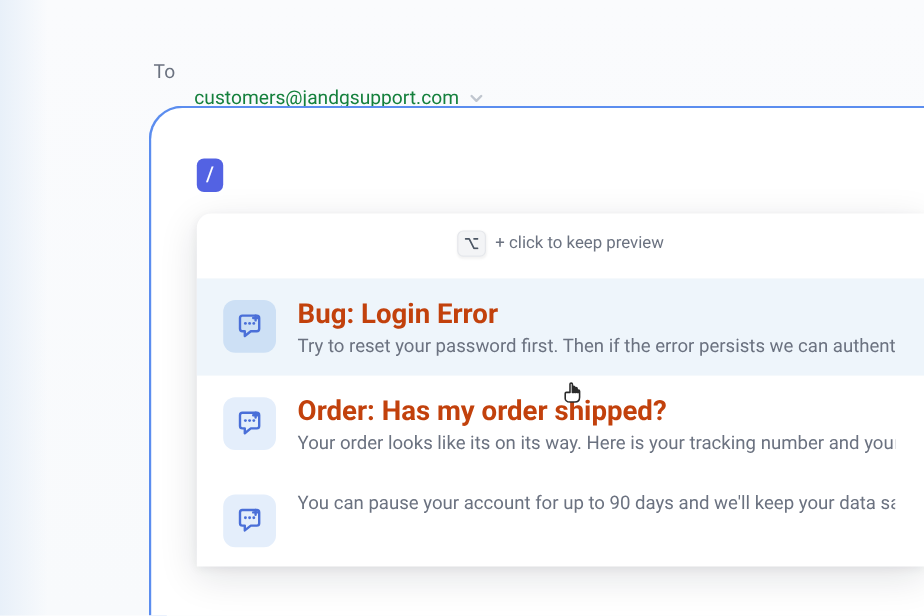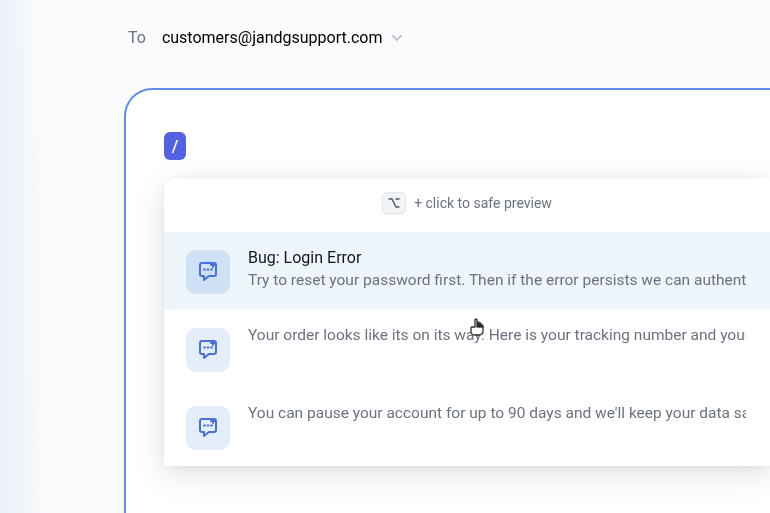--- a/index.html
+++ b/index.html
@@ -31,22 +31,23 @@
     .to-label {
       color: #6b7280;
       font-size: 16px;
       font-weight: 400;
       text-align: right;
     }
     .to-email {
       display: flex;
       align-items: center;
       gap: 8px;
-      color: #000000;
+      color: #15803d;
       font-size: 16px;
+      margin-top: 44px;
     }
     .chevron-down {
       width: 14px;
       height: 14px;
       display: inline-flex;
       align-items: center;
       justify-content: center;
     }
     .compose-area {
       position: absolute;
@@ -129,23 +130,23 @@
       background: #cde0f5;
     }
     .unselected .suggestion-icon {
       background: #e4eefb;
     }
     .suggestion-text {
       flex: 1;
       min-width: 0;
     }
     .suggestion-title {
-      color: #0f172a;
-      font-size: 16px;
-      font-weight: 400;
+      color: #c2410c;
+      font-size: 23px;
+      font-weight: 700;
       margin-bottom: 4px;
     }
     .suggestion-desc {
       color: #6b7280;
       font-size: 15.5px;
       white-space: nowrap;
       overflow: hidden;
     }
     .cursor {
       position: absolute;
@@ -175,21 +176,21 @@
 <div class="compose-area">
   <div class="slash-badge">/</div>
 
   <div class="suggestions-panel">
     <div class="hint-row">
       <span class="key-badge">
         <svg width="12" height="10" viewBox="0 0 12 10" fill="none">
           <path d="M1 1H4L8 9H11M8 1H11" stroke="#4b5563" stroke-width="1.4" stroke-linecap="round" stroke-linejoin="round"></path>
         </svg>
       </span>
-      <span>+ click to safe preview</span>
+      <span>+ click to keep preview</span>
     </div>
 
     <div class="suggestion-item selected">
       <div class="suggestion-icon">
         <svg width="24" height="24" viewBox="0 0 24 24" fill="none">
           <path d="M4 5C4 3.9 4.9 3 6 3H18C19.1 3 20 3.9 20 5V14C20 15.1 19.1 16 18 16H13L8 20V16H6C4.9 16 4 15.1 4 14V5Z" stroke="#4a6fd8" stroke-width="2" stroke-linecap="round" stroke-linejoin="round"></path>
           <circle cx="8.5" cy="9.5" r="1.2" fill="#4a6fd8"></circle>
           <circle cx="12" cy="9.5" r="1.2" fill="#4a6fd8"></circle>
           <circle cx="15.5" cy="9.5" r="1.2" fill="#4a6fd8"></circle>
           <path d="M17 3V7M15 5H19" stroke="#4a6fd8" stroke-width="2" stroke-linecap="round"></path>
@@ -205,20 +206,21 @@
       <div class="suggestion-icon">
         <svg width="24" height="24" viewBox="0 0 24 24" fill="none">
           <path d="M4 5C4 3.9 4.9 3 6 3H18C19.1 3 20 3.9 20 5V14C20 15.1 19.1 16 18 16H13L8 20V16H6C4.9 16 4 15.1 4 14V5Z" stroke="#4a6fd8" stroke-width="2" stroke-linecap="round" stroke-linejoin="round"></path>
           <circle cx="8.5" cy="9.5" r="1.2" fill="#4a6fd8"></circle>
           <circle cx="12" cy="9.5" r="1.2" fill="#4a6fd8"></circle>
           <circle cx="15.5" cy="9.5" r="1.2" fill="#4a6fd8"></circle>
           <path d="M17 3V7M15 5H19" stroke="#4a6fd8" stroke-width="2" stroke-linecap="round"></path>
         </svg>
       </div>
       <div class="suggestion-text">
+        <div class="suggestion-title">Order: Has my order shipped?</div>
         <div class="suggestion-desc">Your order looks like its on its way. Here is your tracking number and your</div>
       </div>
     </div>
 
     <div class="suggestion-item unselected">
       <div class="suggestion-icon">
         <svg width="24" height="24" viewBox="0 0 24 24" fill="none">
           <path d="M4 5C4 3.9 4.9 3 6 3H18C19.1 3 20 3.9 20 5V14C20 15.1 19.1 16 18 16H13L8 20V16H6C4.9 16 4 15.1 4 14V5Z" stroke="#4a6fd8" stroke-width="2" stroke-linecap="round" stroke-linejoin="round"></path>
           <circle cx="8.5" cy="9.5" r="1.2" fill="#4a6fd8"></circle>
           <circle cx="12" cy="9.5" r="1.2" fill="#4a6fd8"></circle>

